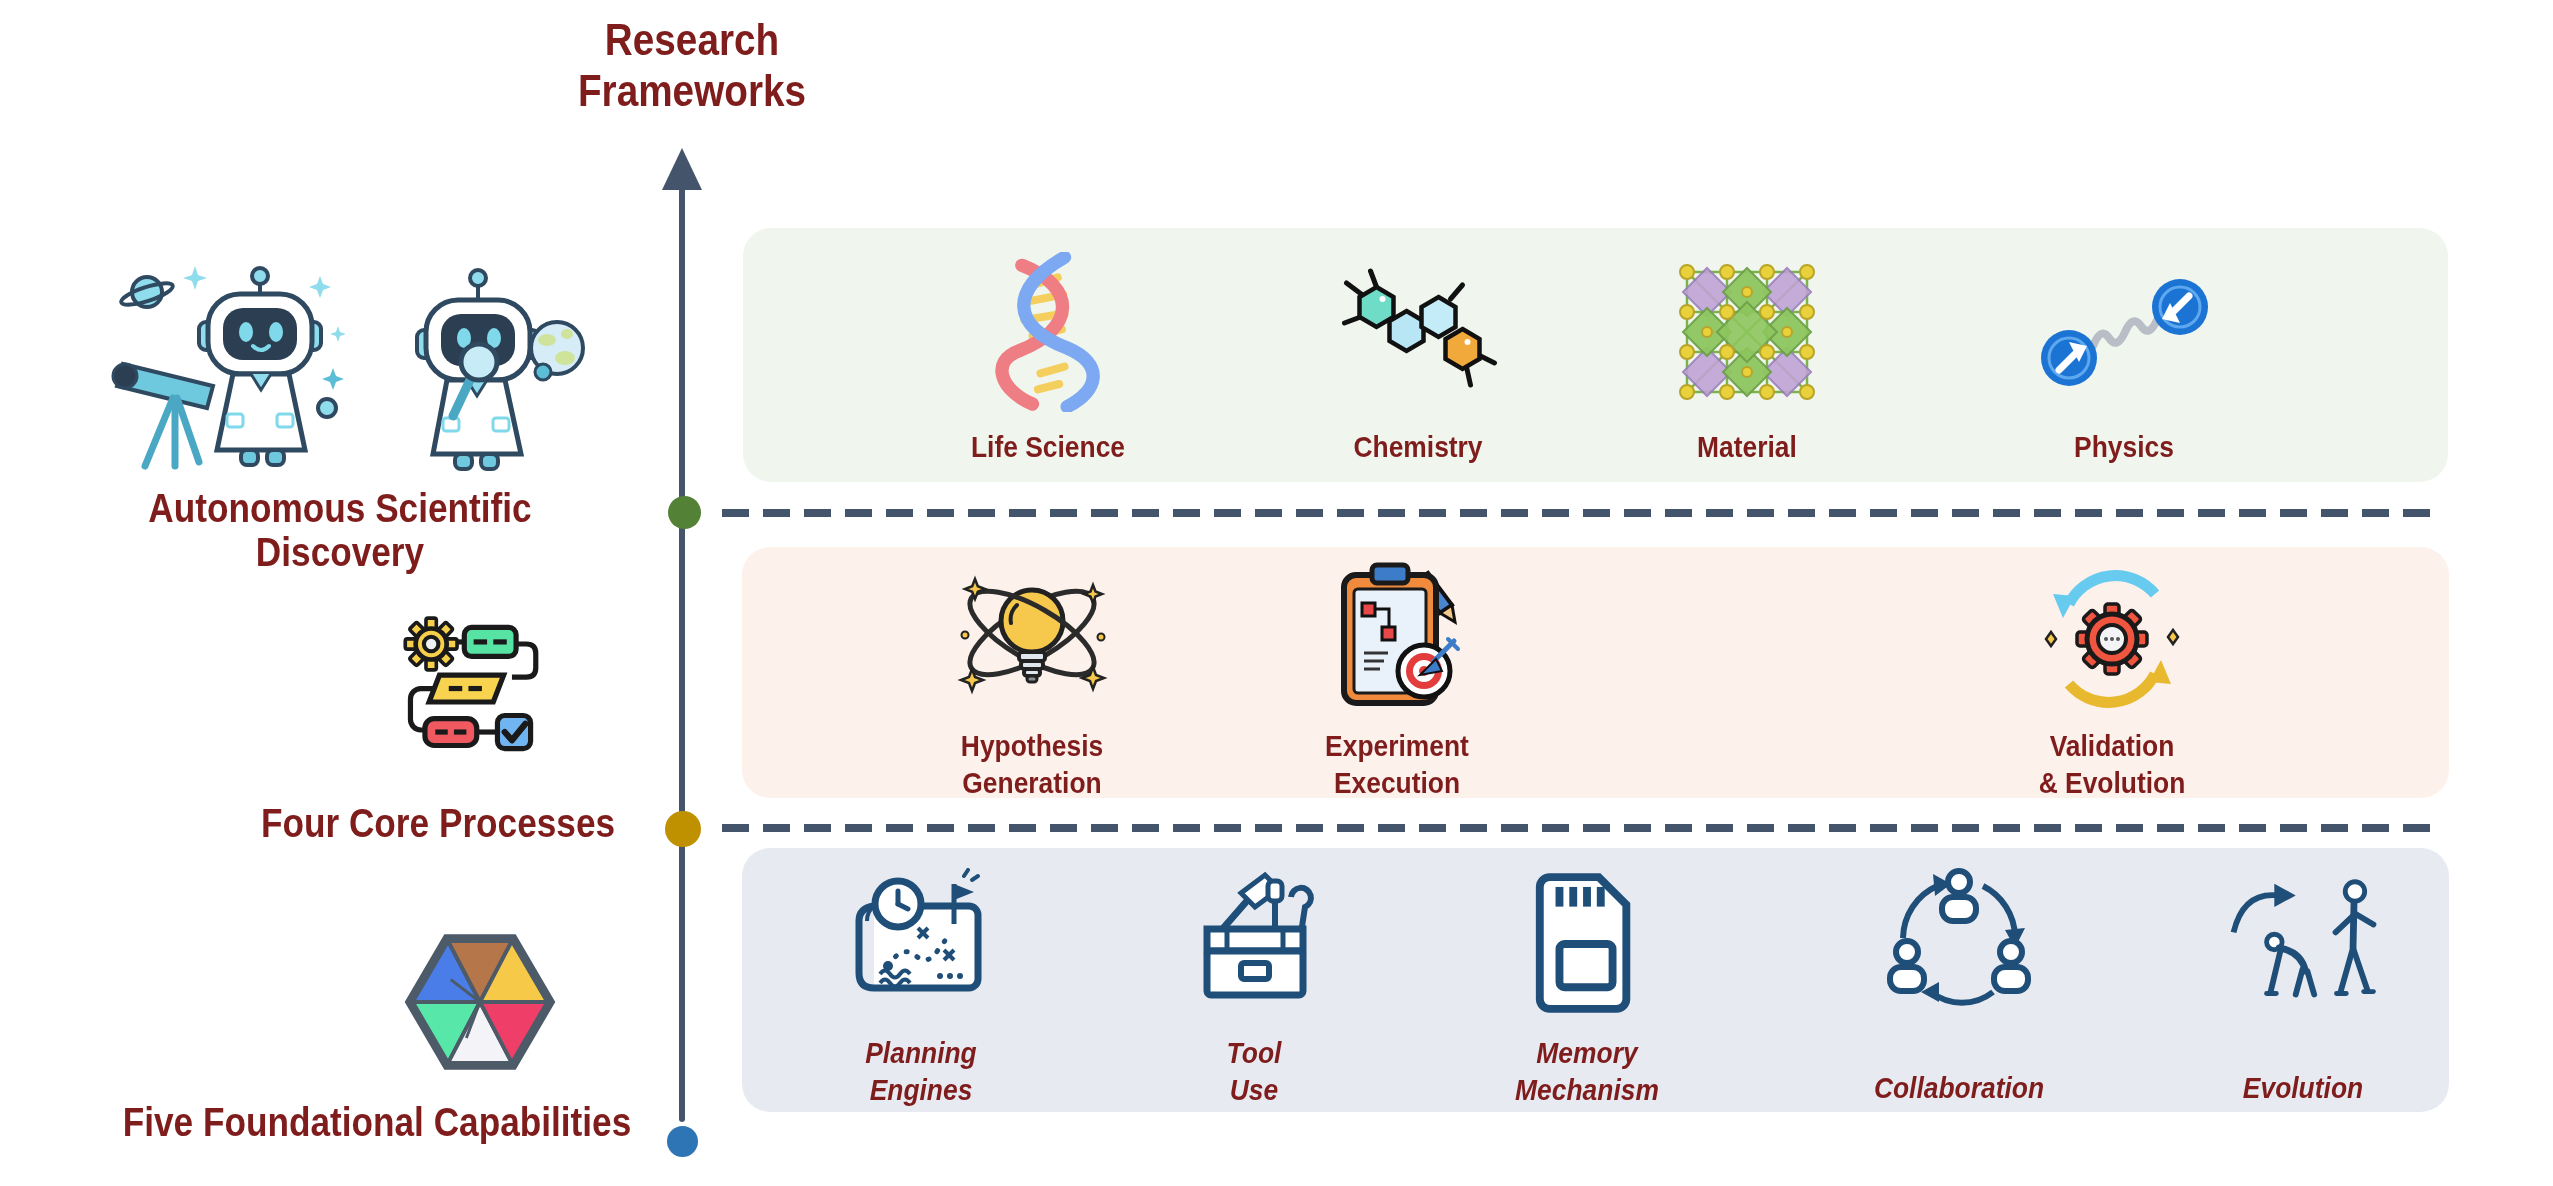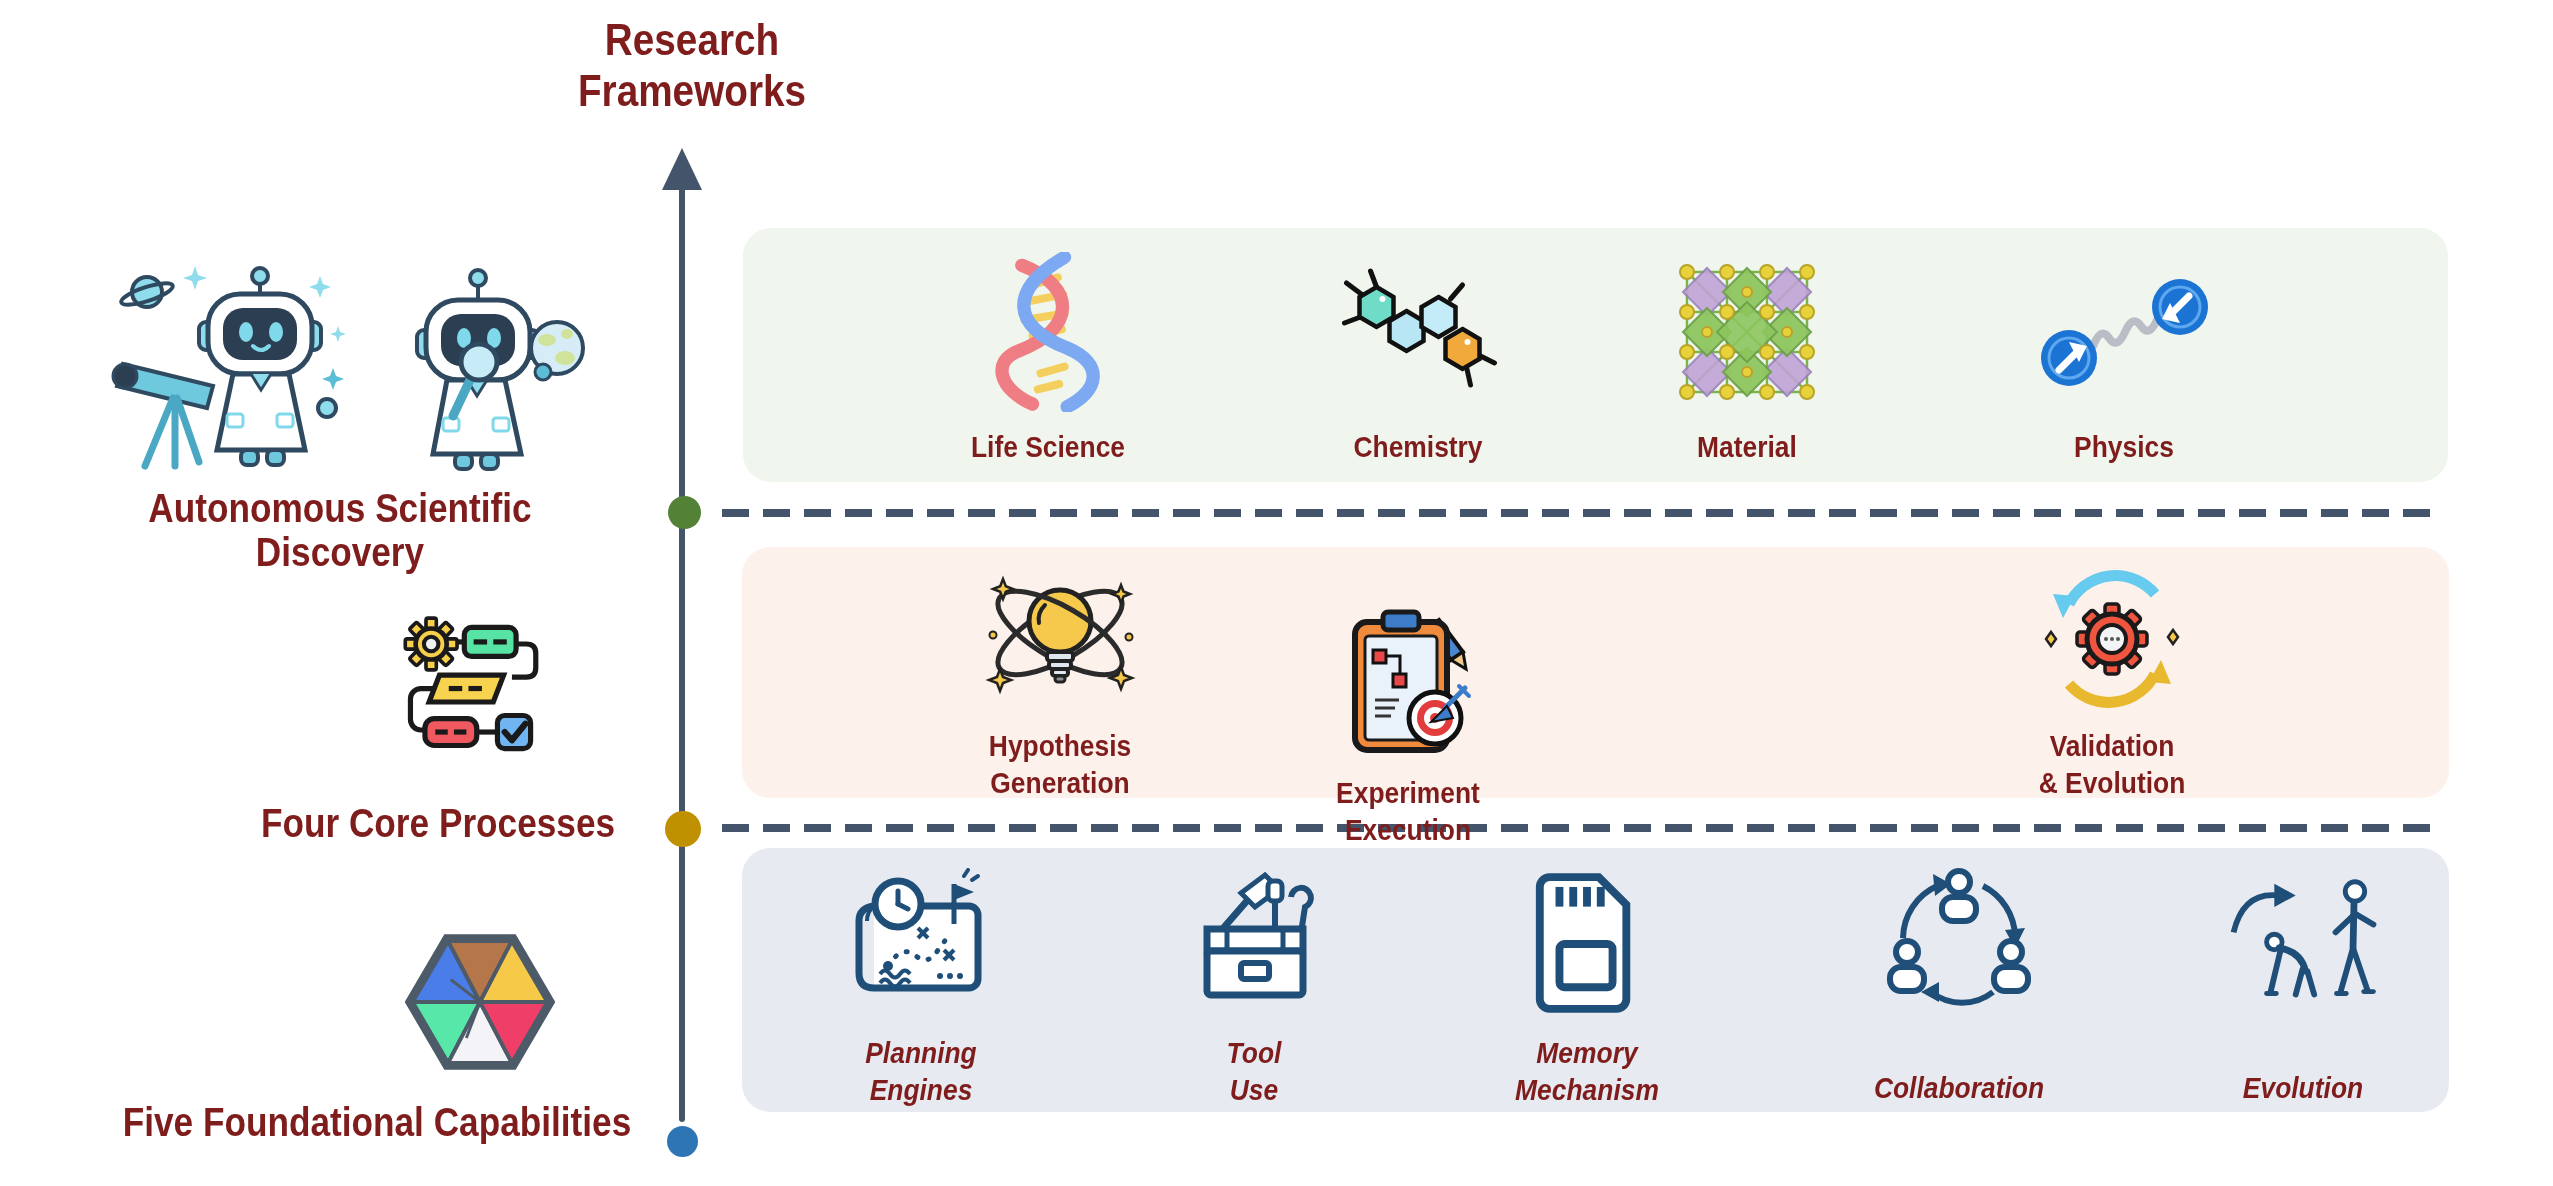--- a/index.html
+++ b/index.html
@@ -275,21 +275,21 @@
           <line x1="152" y1="26" x2="137" y2="41" stroke="#ffffff" stroke-width="7" stroke-linecap="round"></line>
           <polygon points="143,53 125,49 133,33" fill="#ffffff"></polygon>
         </svg>
       </div>
       <div class="item-label cond">Physics</div>
     </div>
   </div>
 
   <div id="band-processes" class="band">
 
-    <div class="item" style="left:148px;">
+    <div class="item" style="left:120px;">
       <div class="icon-box">
         <svg width="155" height="165" viewBox="0 0 155 165">
           <ellipse cx="77" cy="76" rx="70" ry="26" fill="none" stroke="#2b2b2b" stroke-width="5" transform="rotate(-30 77 76)"></ellipse>
           <circle cx="77" cy="64" r="31" fill="#f6c94c" stroke="#222" stroke-width="5"></circle>
           <ellipse cx="77" cy="76" rx="70" ry="26" fill="none" stroke="#2b2b2b" stroke-width="5" transform="rotate(30 77 76)"></ellipse>
           <path d="M62,48 q-8,8 -6,18" fill="none" stroke="#222" stroke-width="4" stroke-linecap="round"></path>
           <rect x="64" y="95" width="26" height="9" rx="3" fill="#dfe6ee" stroke="#222" stroke-width="4"></rect>
           <rect x="66" y="104" width="22" height="8" rx="3" fill="#dfe6ee" stroke="#222" stroke-width="4"></rect>
           <rect x="69" y="112" width="16" height="7" rx="3" fill="#dfe6ee" stroke="#222" stroke-width="4"></rect>
           <rect x="72" y="119" width="10" height="6" rx="3" fill="#8a8f96" stroke="#222" stroke-width="3"></rect>
@@ -298,21 +298,21 @@
           <polygon points="17,112 20,120 28,123 20,126 17,134 14,126 6,123 14,120" fill="#f6c94c" stroke="#222" stroke-width="2.5"></polygon>
           <polygon points="138,110 141,118 149,121 141,124 138,132 135,124 127,121 135,118" fill="#f6c94c" stroke="#222" stroke-width="2.5"></polygon>
           <circle cx="10" cy="78" r="3.5" fill="#f6c94c" stroke="#222" stroke-width="2"></circle>
           <circle cx="146" cy="80" r="3.5" fill="#f6c94c" stroke="#222" stroke-width="2"></circle>
         </svg>
       </div>
       <div class="item-label cond">Hypothesis
 Generation</div>
     </div>
 
-    <div class="item" style="left:496px;margin-top:47px;">
+    <div class="item" style="left:485px;">
       <div class="icon-box">
         <svg width="150" height="160" viewBox="0 0 150 160">
           <polygon points="94,22 106,14 130,46 118,54" fill="#4a86d0" stroke="#111" stroke-width="4"></polygon>
           <polygon points="118,54 130,46 133,63" fill="#f3c98a" stroke="#111" stroke-width="3"></polygon>
           <rect x="22" y="16" width="92" height="128" rx="12" fill="#f08a3c" stroke="#1a1a1a" stroke-width="6"></rect>
           <rect x="32" y="30" width="72" height="104" rx="4" fill="#e9f1fa" stroke="#1a1a1a" stroke-width="3"></rect>
           <rect x="50" y="6" width="36" height="18" rx="5" fill="#3d7cc9" stroke="#1a1a1a" stroke-width="5"></rect>
           <rect x="40" y="44" width="13" height="13" fill="#e84848" stroke="#111" stroke-width="3"></rect>
           <path d="M53,50 h14 v20" fill="none" stroke="#111" stroke-width="3"></path>
           <rect x="60" y="68" width="13" height="13" fill="#e84848" stroke="#111" stroke-width="3"></rect>

